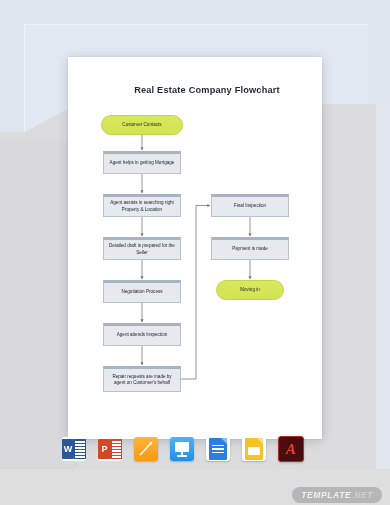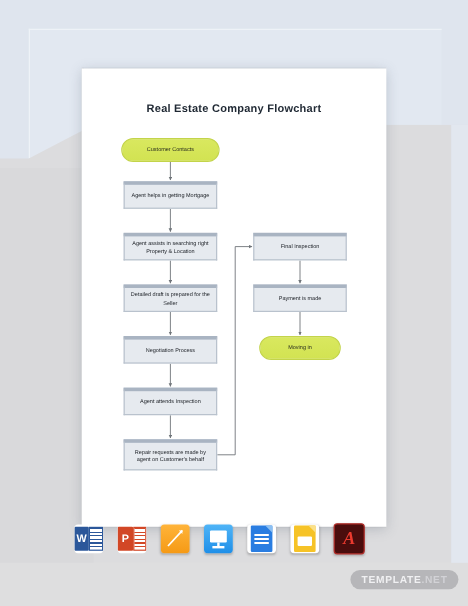--- a/index.html
+++ b/index.html
@@ -87,20 +87,21 @@
   #doc-title {
     position: absolute;
     left: 0;
     top: 28px;
     width: 100%;
     text-align: center;
     font-size: 9.2px;
     font-weight: bold;
     color: #1f2833;
     letter-spacing: .2px;
+    padding-left: 12px;
   }
 
   
   #flow-canvas {
     position: absolute;
     left: 0;
     top: 0;
     width: 254px;
     height: 382px;
   }
@@ -259,28 +260,29 @@
   .icon-pdf .glyph {
     font-family: "Liberation Serif", serif;
     font-size: 15px; font-style: italic; color: #ea3a2e; font-weight: bold;
     line-height: 1;
   }
 
   
   #watermark {
     position: absolute;
     right: 8px;
-    bottom: 14px;
+    bottom: 2px;
     background: rgba(150,150,153,.55);
     color: #f0f0f2;
     font-size: 8.5px;
     font-weight: bold;
     letter-spacing: .6px;
     padding: 3px 9px;
     border-radius: 9px;
+    font-style: italic;
   }
   #watermark .dim { color: #d2d2d6; font-weight: bold; }
 </style>
 </head>
 <body>
 
 <div id="stage">
 
   <div class="bg-blue-panel"></div>
   <div class="bg-grey-slab"></div>

